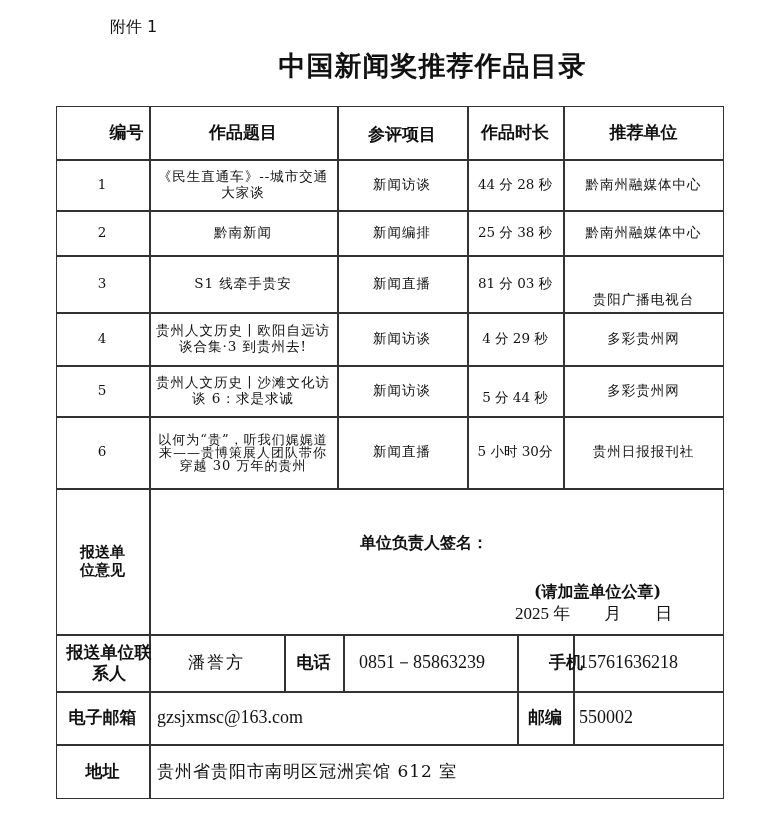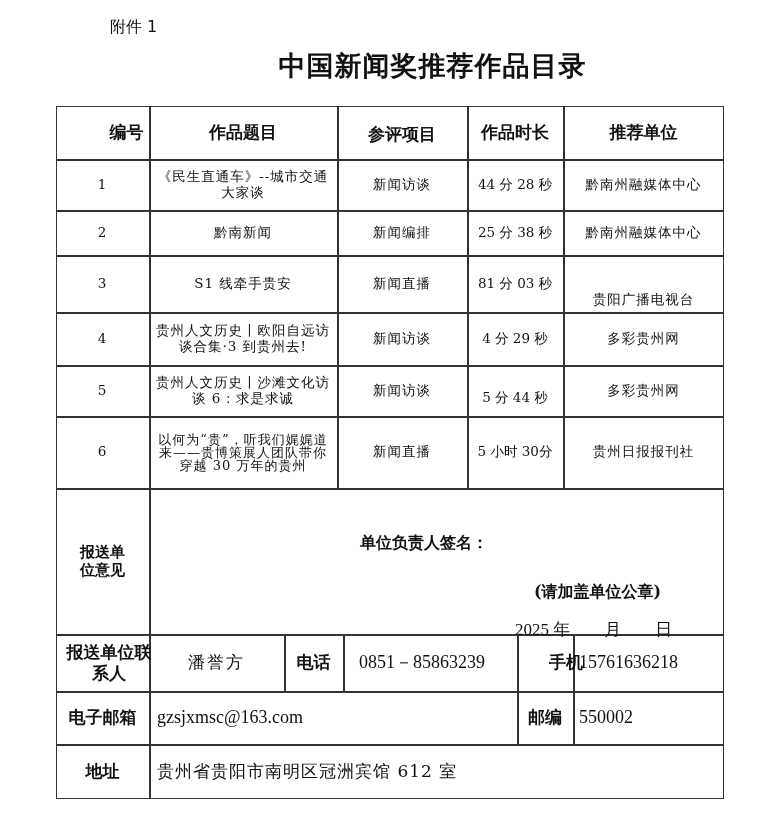--- a/index.html
+++ b/index.html
@@ -95,21 +95,21 @@
     <div class="cell body" style="left:56px;top:416px;width:93px;height:72px;">6</div>
     <div class="cell body" style="left:154px;top:416px;width:178px;height:72px;line-height:1.0;font-size:13px;">以何为“贵”，听我们娓娓道来——贵博策展人团队带你穿越 30 万年的贵州</div>
     <div class="cell body" style="left:337px;top:416px;width:130px;height:72px;">新闻直播</div>
     <div class="cell body" style="left:467px;top:416px;width:96px;height:72px;letter-spacing:0;">5 小时 30分</div>
     <div class="cell body" style="left:563px;top:416px;width:161px;height:72px;">贵州日报报刊社</div>
   </div>
 
   <div class="cell" style="left:80px;top:488px;width:45px;height:146px;font-size:15px;font-weight:bold;line-height:1.2;">报送单位意见</div>
   <div style="position:absolute;left:360px;top:533px;font-size:16px;font-weight:bold;">单位负责人签名：</div>
   <div style="position:absolute;left:534px;top:582px;font-size:16px;font-weight:bold;">(请加盖单位公章)</div>
-  <div style="position:absolute;left:515px;top:602px;font-size:17px;font-family:'Liberation Serif','DejaVu Serif',serif;white-space:pre;margin-top:16px;">2025 年　　月　　日</div>
+  <div style="position:absolute;left:515px;top:602px;font-size:17px;font-family:'Liberation Serif','DejaVu Serif',serif;white-space:pre;">2025 年　　月　　日</div>
 
   <div class="cell lbl" style="left:56px;top:634px;width:106px;height:57px;line-height:1.2;padding:0 6px;border-radius:22px;">报送单位联系人</div>
   <div class="cell val" style="left:149px;top:634px;width:135px;height:57px;font-family:'DejaVu Serif',serif;font-size:17px;letter-spacing:2px;">潘誉方</div>
   <div class="cell lbl" style="left:284px;top:634px;width:59px;height:57px;">电话</div>
   <div class="cell val" style="left:343px;top:634px;width:174px;height:57px;justify-content:flex-start;padding-left:16px;">0851－85863239</div>
   <div class="cell lbl" style="left:544px;top:634px;width:44px;height:57px;border-radius:7px;">手机</div>
   <div class="cell val" style="left:573px;top:634px;width:151px;height:57px;justify-content:flex-start;padding-left:6px;">15761636218</div>
 
   <div class="cell lbl" style="left:56px;top:691px;width:93px;height:53px;">电子邮箱</div>
   <div class="cell val" style="left:149px;top:691px;width:368px;height:53px;justify-content:flex-start;padding-left:8px;">gzsjxmsc@163.com</div>

